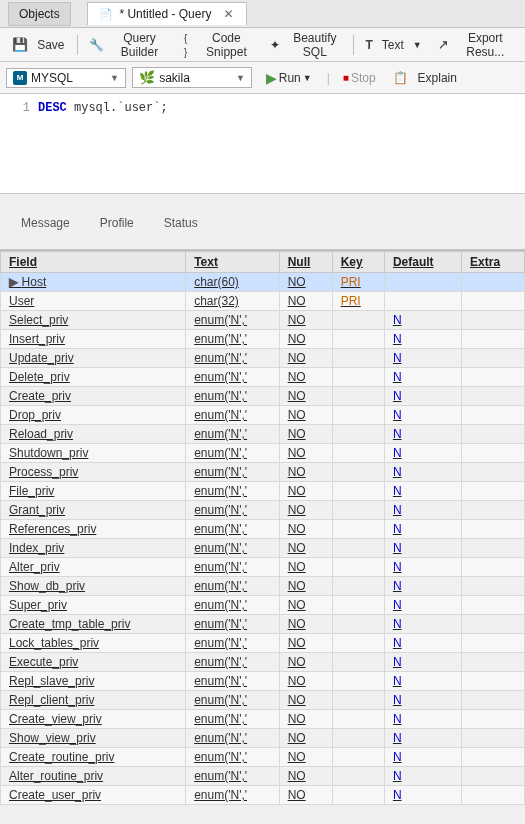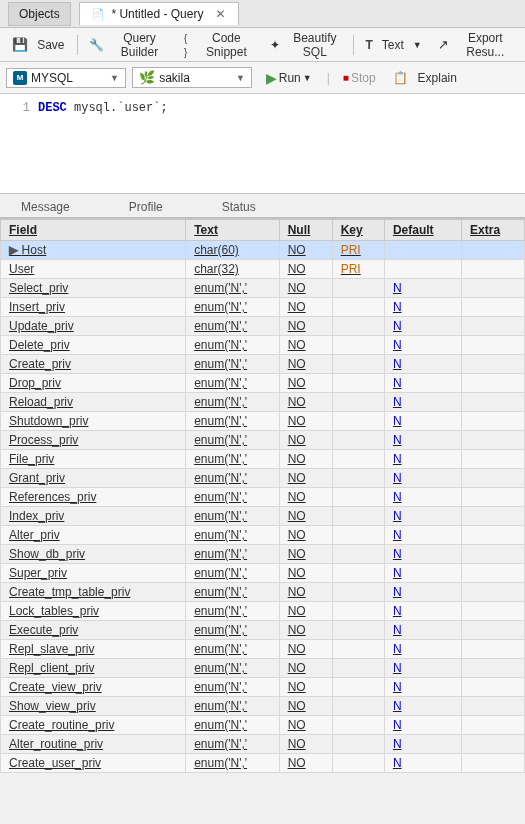--- a/index.html
+++ b/index.html
@@ -1,19 +1,19 @@
 <!DOCTYPE html>
 <html><head>
   <meta charset="utf-8">
   <style>
     * { box-sizing: border-box; margin: 0; padding: 0; }
     body { font-family: 'Segoe UI', Arial, sans-serif; font-size: 12px; background: #f0f0f0; color: #222; width: 525px; }
 
     
-    .title-bar { display: flex; align-items: center; background: #e8e8e8; border-bottom: 1px solid #c0c0c0; height: 28px; padding: 0 8px; gap: 8px; }
+    .title-bar { display: flex; align-items: center; background: #e8e8e8; border-bottom: 1px solid #c0c0c0; height: 28px; padding: 0 8px; gap: 16px; }
     .title-tab { background: #fff; border: 1px solid #c0c0c0; border-bottom: none; padding: 4px 12px; font-size: 12px; display: flex; align-items: center; gap: 6px; }
     .objects-tab { background: #d8d8d8; border: 1px solid #c0c0c0; padding: 4px 10px; font-size: 12px; }
 
     
     .toolbar { display: flex; align-items: center; background: #f5f5f5; border-bottom: 1px solid #c8c8c8; padding: 4px 6px; gap: 4px; height: 34px; }
     .toolbar-btn { display: flex; align-items: center; gap: 9px; padding: 3px 6px; font-size: 12px; cursor: pointer; background: transparent; border: none; color: #333; }
     .toolbar-sep { width: 1px; height: 20px; background: #c0c0c0; margin: 0 2px; }
 
     
     .db-bar { display: flex; align-items: center; background: #f5f5f5; border-bottom: 1px solid #c8c8c8; padding: 4px 6px; gap: 6px; height: 32px; }
@@ -23,21 +23,21 @@
     .stop-btn { display: flex; align-items: center; gap: 2px; padding: 3px 6px; background: transparent; border: none; font-size: 12px; cursor: pointer; color: #999; }
 
     
     .sql-editor { background: #fff; padding: 6px 0; font-family: 'Courier New', monospace; font-size: 12px; border-bottom: 1px solid #c8c8c8; height: 100px; }
     .sql-line { display: flex; gap: 8px; padding: 1px 6px; }
     .line-num { color: #999; min-width: 24px; text-align: right; user-select: none; }
     .sql-text { color: #333; }
     .sql-kw { color: #0000cc; font-weight: bold; }
 
     
-    .result-tabs { display: flex; background: #f0f0f0; border-bottom: 2px solid #c0c0c0; padding: 0 6px; gap: 29px; }
+    .result-tabs { display: flex; background: #f0f0f0; border-bottom: 2px solid #c0c0c0; padding: 16px 6px; }
     .result-tab { padding: 5px 14px; font-size: 12px; cursor: pointer; border: 1px solid transparent; border-bottom: none; margin-bottom: -2px; }
     .result-tab.active { background: #fff; border-color: #c0c0c0; border-bottom-color: #fff; font-weight: bold; color: #333; }
     .result-tab:not(.active) { color: #555; }
 
     
     .result-table { width: 100%; border-collapse: collapse; font-size: 12px; }
     .result-table th { background: #e8e8e8; border: 1px solid #c8c8c8; padding: 3px 8px; text-align: left; font-weight: bold; color: #222; position: sticky; top: 0; }
     .result-table td { border: 1px solid #d8d8d8; padding: 2px 8px; color: #333; }
     .result-table tr:nth-child(even) td { background: #f7f7f7; }
     .result-table tr.selected td { background: #cce0ff; }

